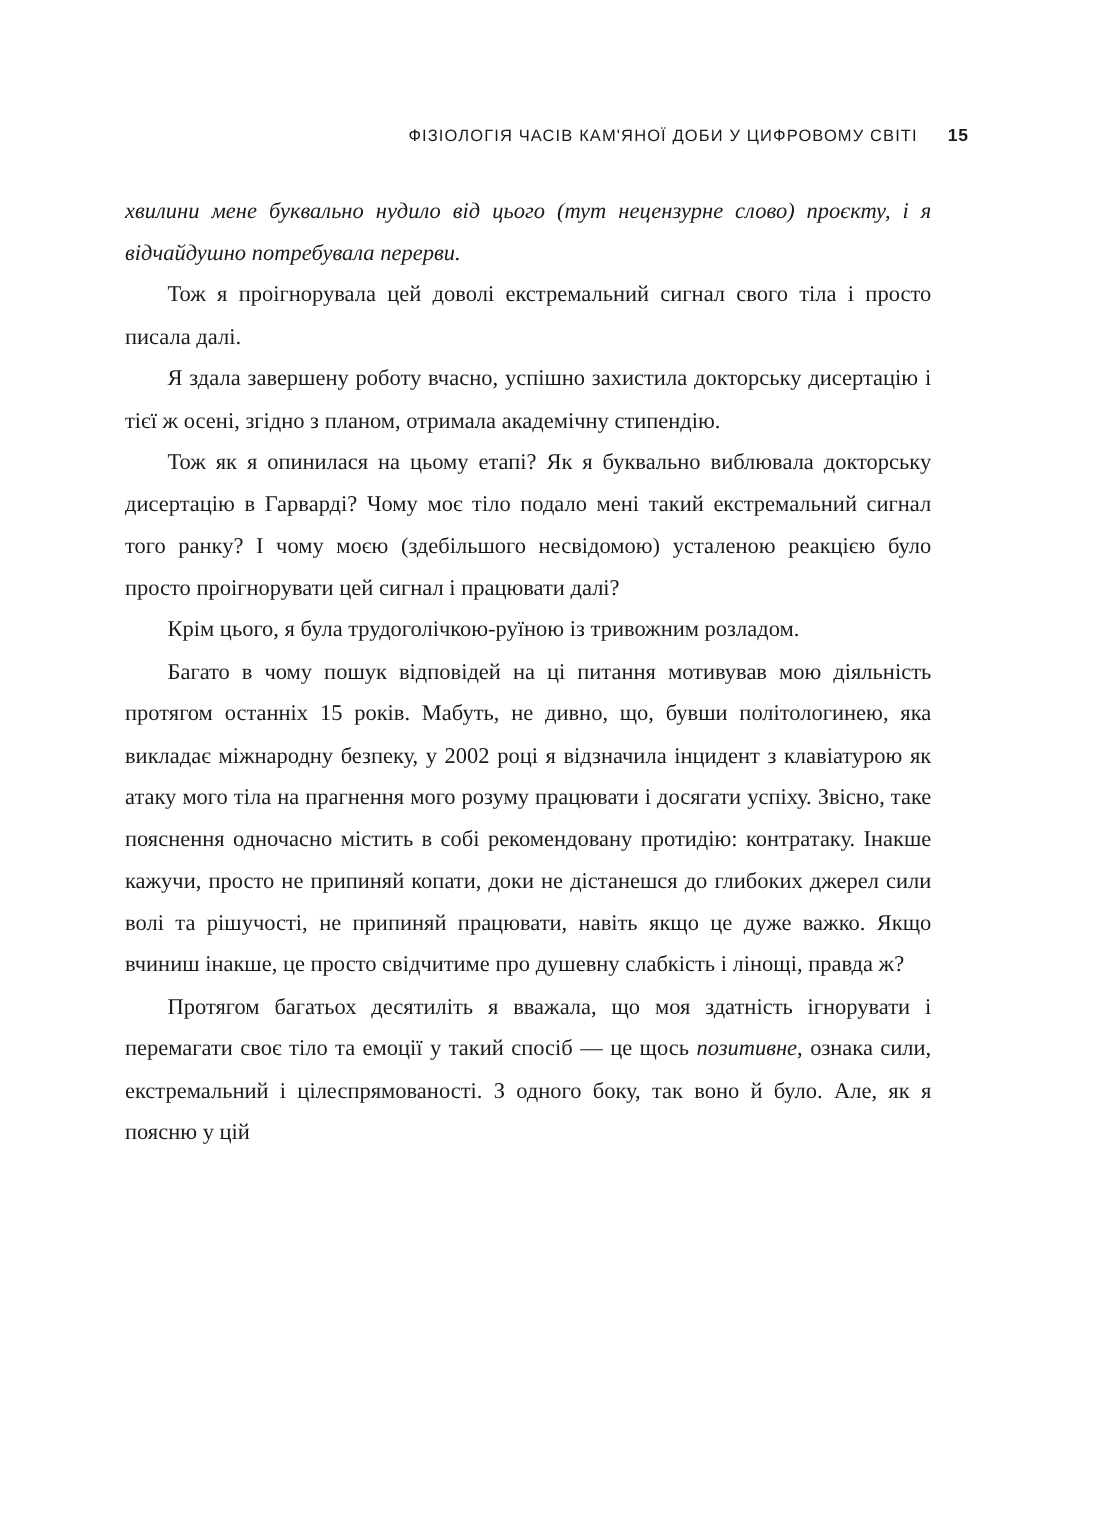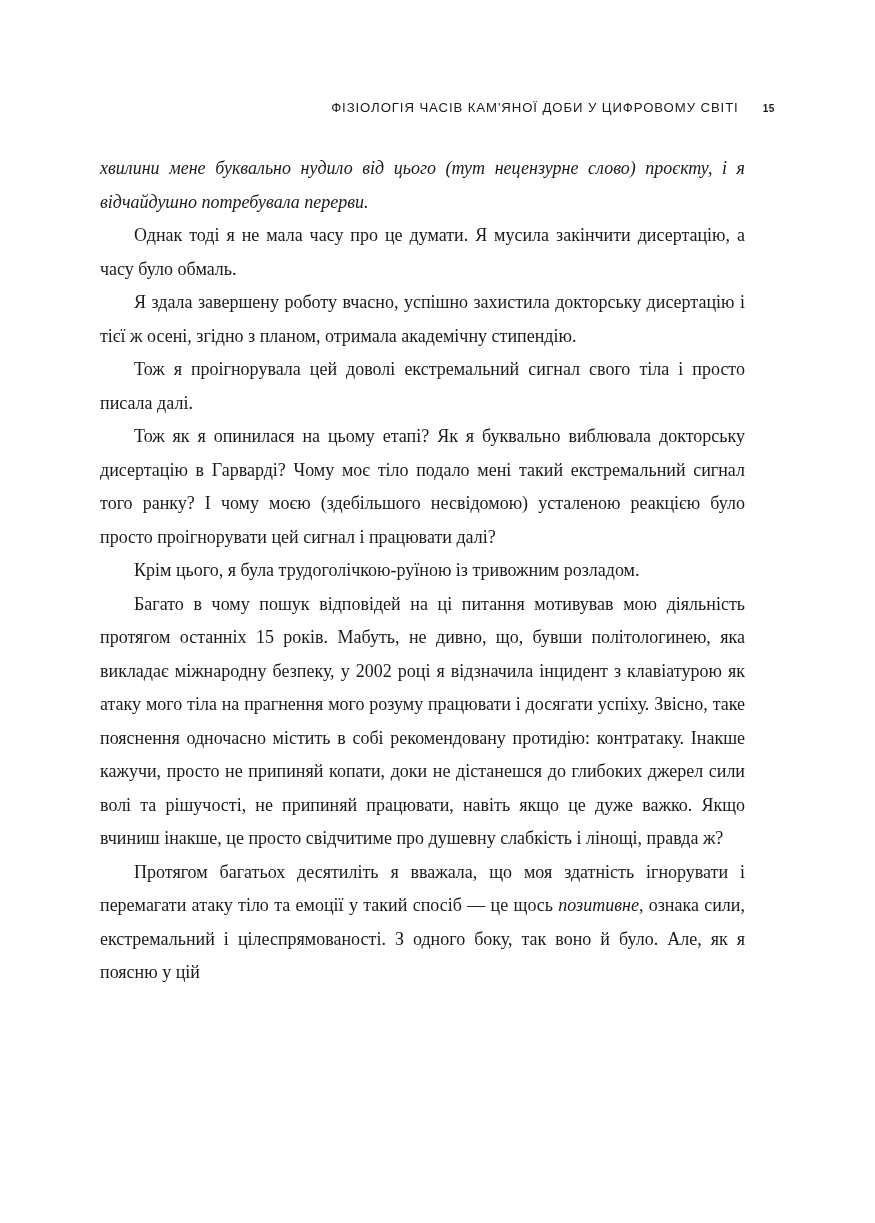--- a/index.html
+++ b/index.html
@@ -39,21 +39,21 @@
   }
   .running-head .rh-title {
     text-transform: uppercase;
     font-weight: 400;
     letter-spacing: 0.9px;
     font-size: 13.2px;
   }
   .running-head .rh-page {
     font-weight: bold;
     margin-left: 24px;
-    font-size: 10px;
+    font-size: 14px;
   }
   .body-text {
     position: absolute;
     top: 152px;
     left: 100px;
     width: 645px;
     font-size: 18px;
     line-height: 33.5px;
     text-align: justify;
     text-justify: inter-word;
@@ -79,22 +79,21 @@
 
 <div class="page">
 
   <div class="running-head">
     <span class="rh-title">ФІЗІОЛОГІЯ ЧАСІВ КАМ'ЯНОЇ ДОБИ У ЦИФРОВОМУ СВІТІ</span>
     <span class="rh-page">15</span>
   </div>
 
   <div class="body-text">
     <p class="italic">хвилини мене буквально нудило від цього (тут нецензурне слово) проєкту, і я відчайдушно потребувала перерви.</p>
-    <p class="indent">Однак тоді я не мала часу про це думати. Я мусила закінчити дисертацію, а часу було обмаль.</p>
+    <p class="indent">Тож я проігнорувала цей доволі екстремальний сигнал свого тіла і просто писала далі.</p>
     <p class="indent">Я здала завершену роботу вчасно, успішно захистила докторську дисертацію і тієї ж осені, згідно з планом, отримала академічну стипендію.</p>
-    <p class="indent">Тож я проігнорувала цей доволі екстремальний сигнал свого тіла і просто писала далі.</p>
     <p class="indent">Тож як я опинилася на цьому етапі? Як я буквально виблювала докторську дисертацію в Гарварді? Чому моє тіло подало мені такий екстремальний сигнал того ранку? І чому моєю (здебільшого несвідомою) усталеною реакцією було просто проігнорувати цей сигнал і працювати далі?</p>
     <p class="indent">Крім цього, я була трудоголічкою-руїною із тривожним розладом.</p>
     <p class="indent">Багато в чому пошук відповідей на ці питання мотивував мою діяльність протягом останніх 15 років. Мабуть, не дивно, що, бувши політологинею, яка викладає міжнародну безпеку, у 2002 році я відзначила інцидент з клавіатурою як атаку мого тіла на прагнення мого розуму працювати і досягати успіху. Звісно, таке пояснення одночасно містить в собі рекомендовану протидію: контратаку. Інакше кажучи, просто не припиняй копати, доки не дістанешся до глибоких джерел сили волі та рішучості, не припиняй працювати, навіть якщо це дуже важко. Якщо вчиниш інакше, це просто свідчитиме про душевну слабкість і лінощі, правда ж?</p>
-    <p class="indent"><span>Протягом багатьох десятиліть я вважала, що моя здатність ігнорувати і перемагати атаку тіло та емоції у такий спосіб — це щось </span><em class="it">позитивне</em><span>, ознака сили, екстремальний і цілеспрямованості. З одного боку, так воно й було. Але, як я поясню у цій</span></p>
+    <p class="indent"><span>Протягом багатьох десятиліть я вважала, що моя здатність ігнорувати і перемагати своє тіло та емоції у такий спосіб — це щось </span><em class="it">позитивне</em><span>, ознака сили, екстремальний і цілеспрямованості. З одного боку, так воно й було. Але, як я поясню у цій</span></p>
   </div>
 
 </div>
 
 </body></html>

